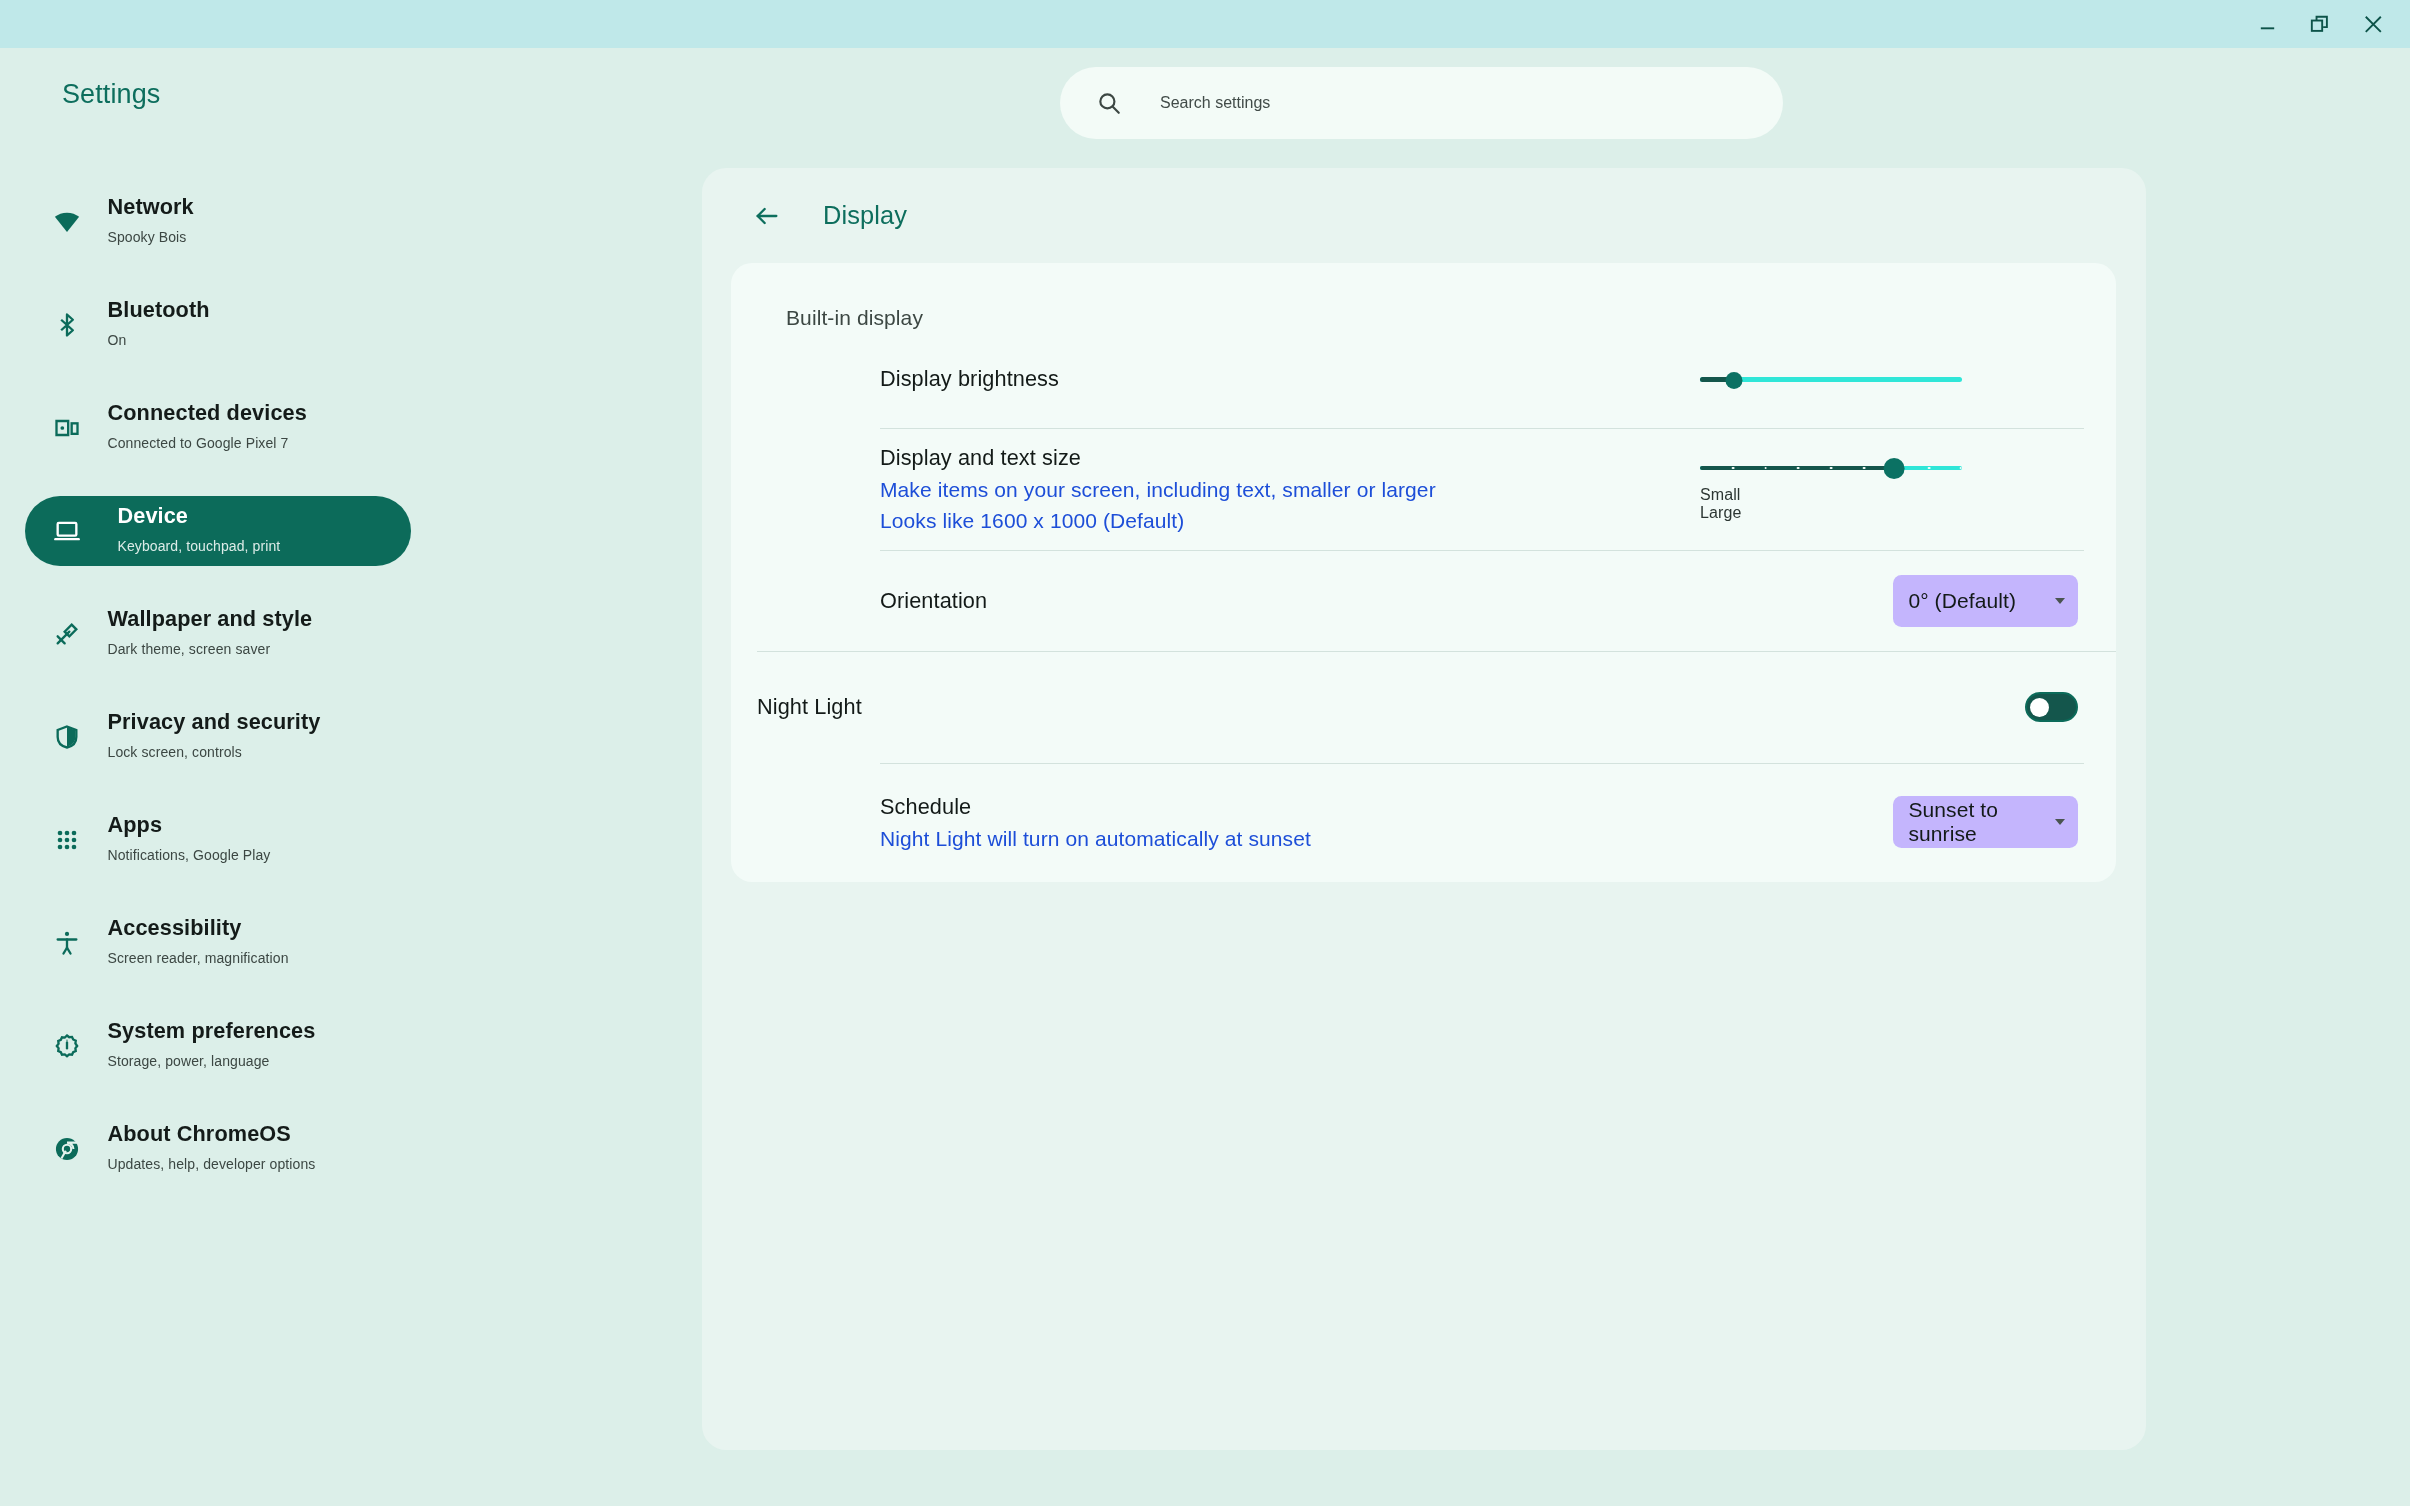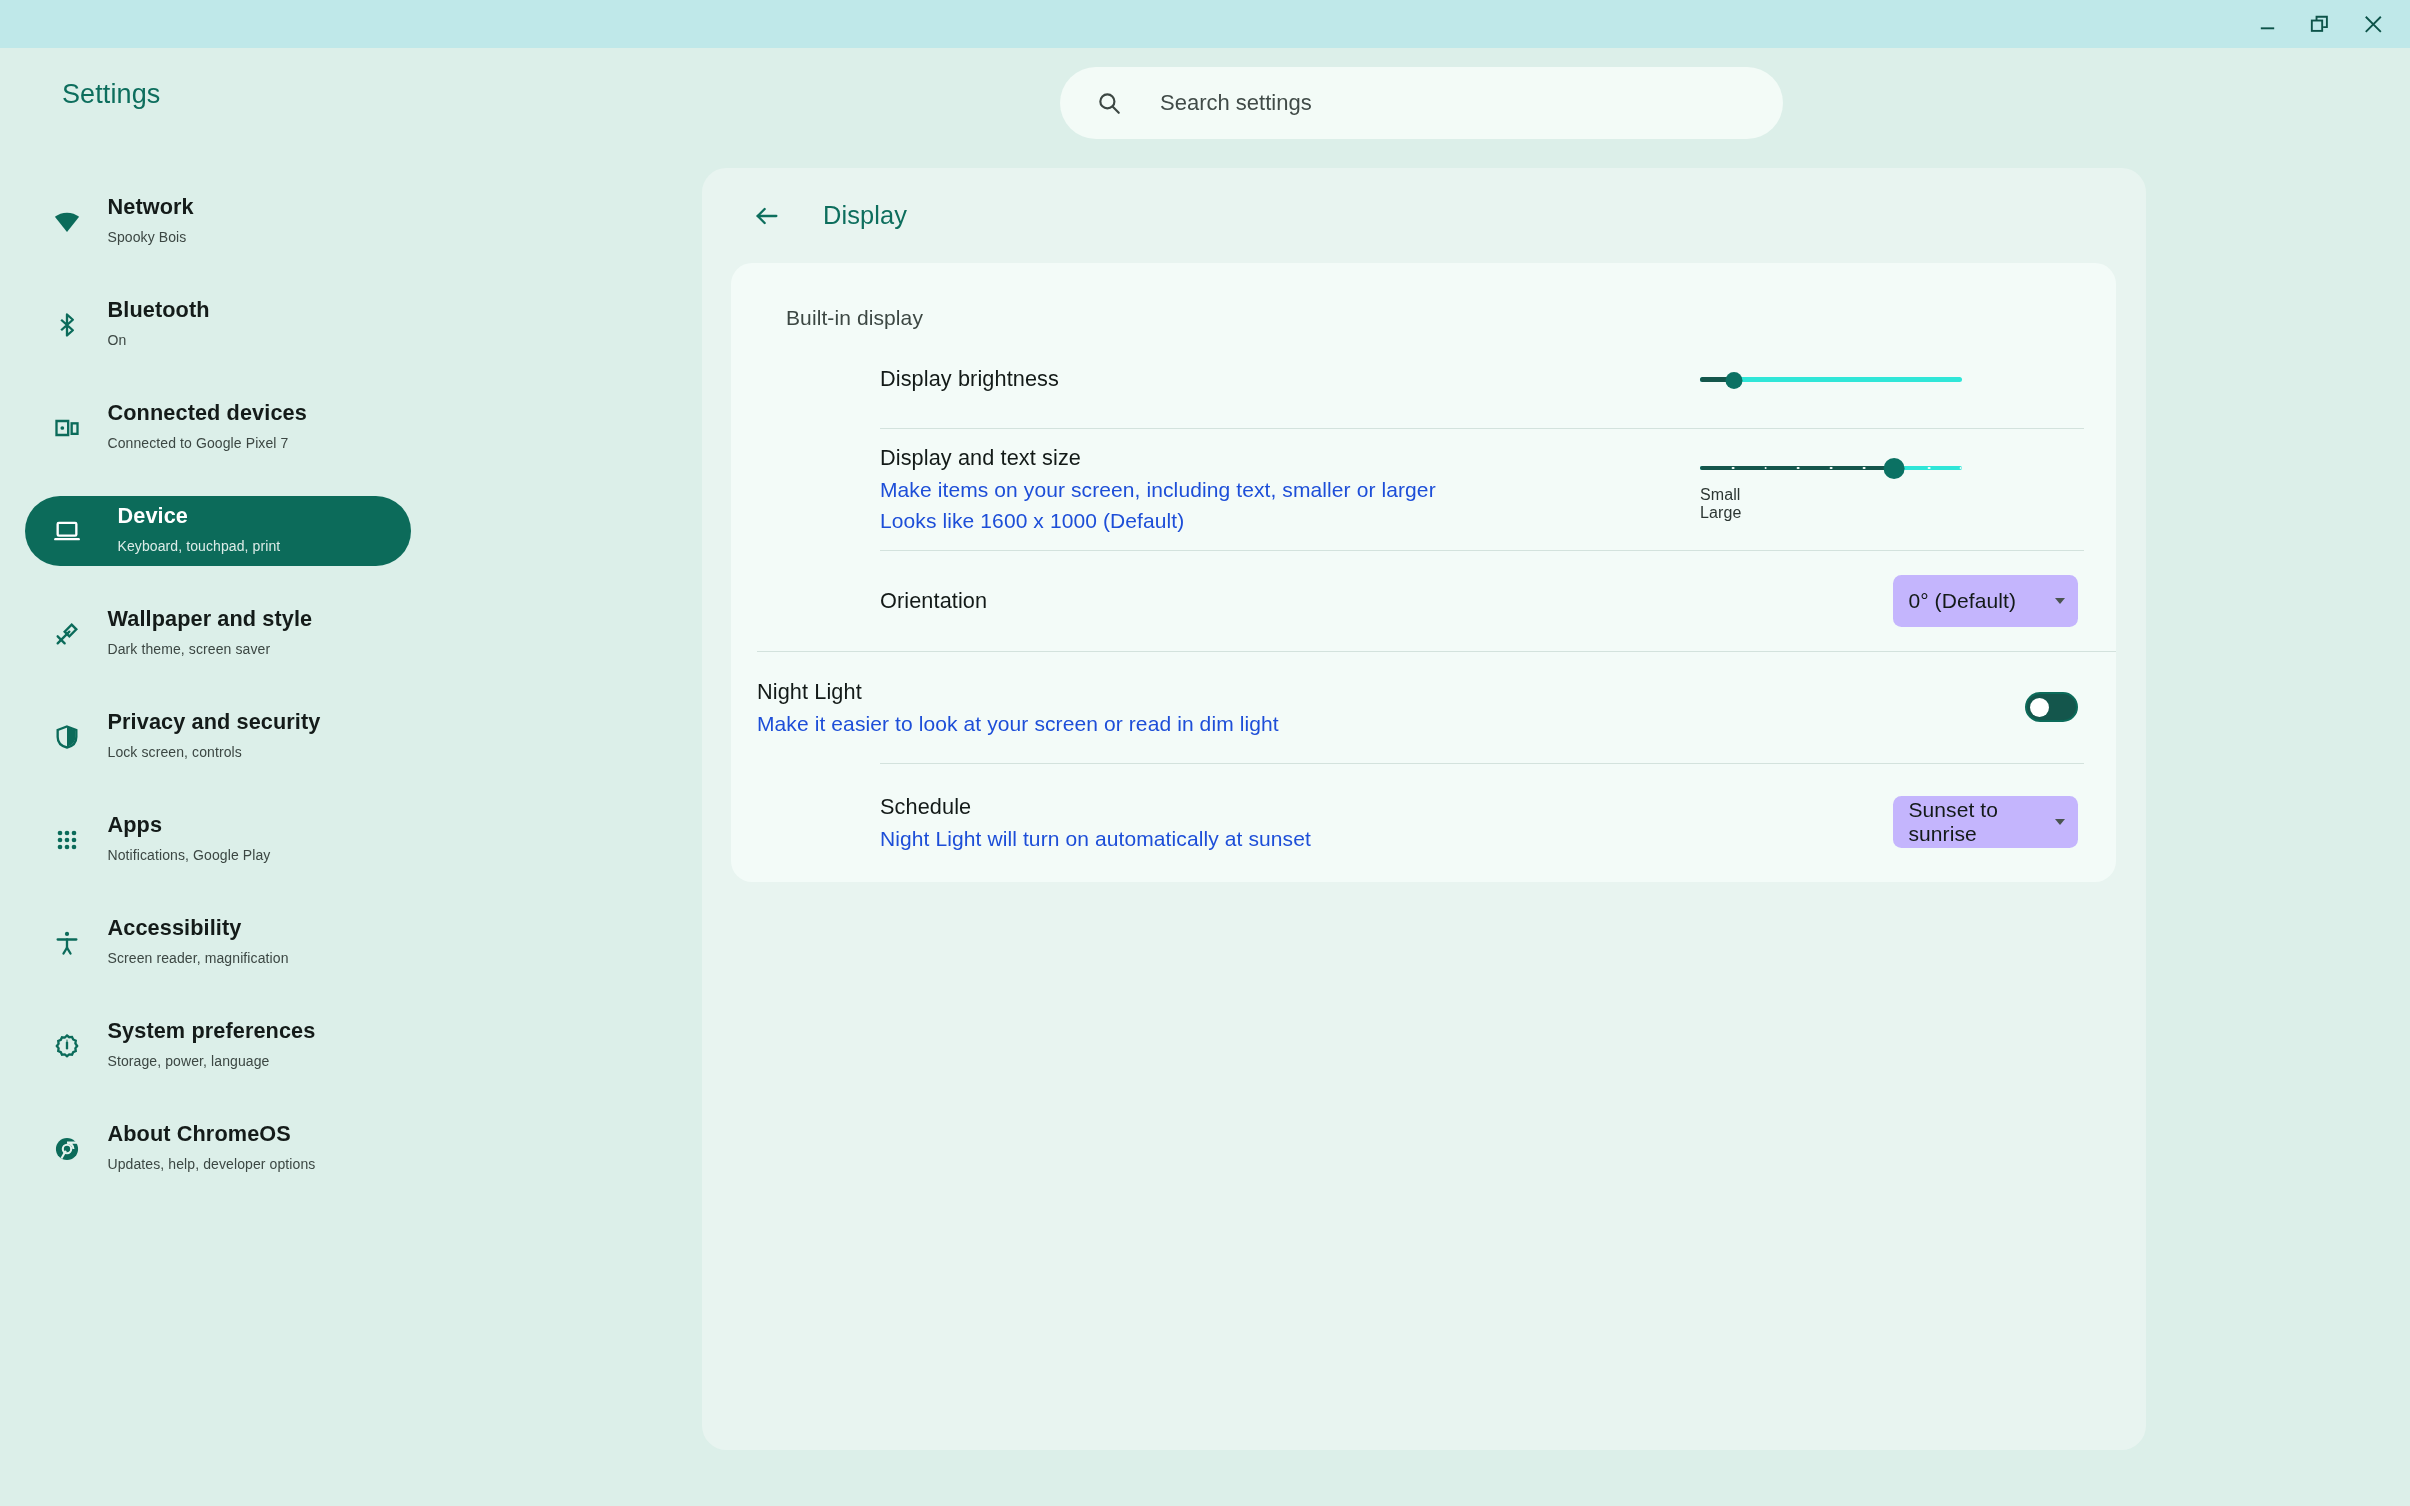--- a/index.html
+++ b/index.html
@@ -76,21 +76,21 @@
     width: 30px; height: 30px;
     display: flex; align-items: center; justify-content: center;
     flex: none;
   }
   .search-input {
     border: none;
     outline: none;
     background: transparent;
     margin-left: 36px;
     font-family: "Liberation Sans", sans-serif;
-    font-size: 22px;
+    font-size: 16px;
     color: #1b2522;
     width: 565px;
   }
   .search-input::placeholder { color: #414b48; opacity: 1; }
 
   
   .sidebar {
     position: absolute;
     left: 0;
     top: 139px;
@@ -570,21 +570,20 @@
           <span class="dropdown-value">0° (Default)</span>
           <span class="caret"></span>
         </div>
       </div>
 
       <div class="divider" style="margin-left:26px;margin-right:0"></div>
 
       <div class="row" style="min-height:111px;padding-left:26px">
         <div class="row-text">
           <span class="row-title">Night Light</span>
-          <span class="row-sub">Make it easier to look at your screen or read in dim light</span>
         </div>
         <div class="toggle">
           <span class="knob"></span>
         </div>
       </div>
 
       <div class="divider indent"></div>
 
       <div class="row indent" style="min-height:117px">
         <div class="row-text">

